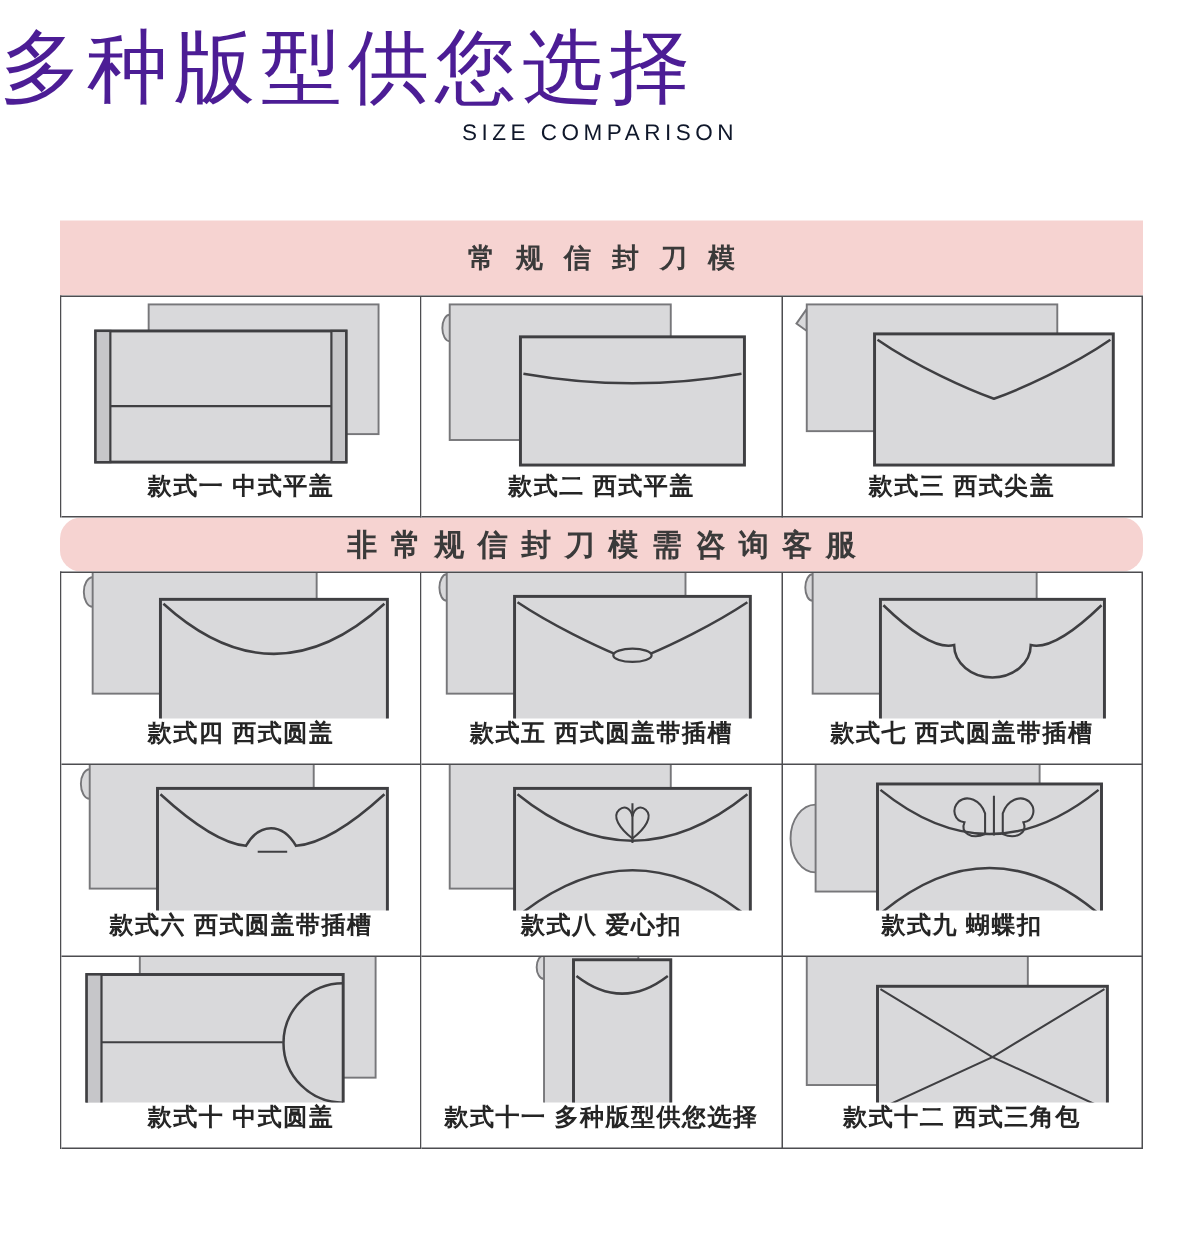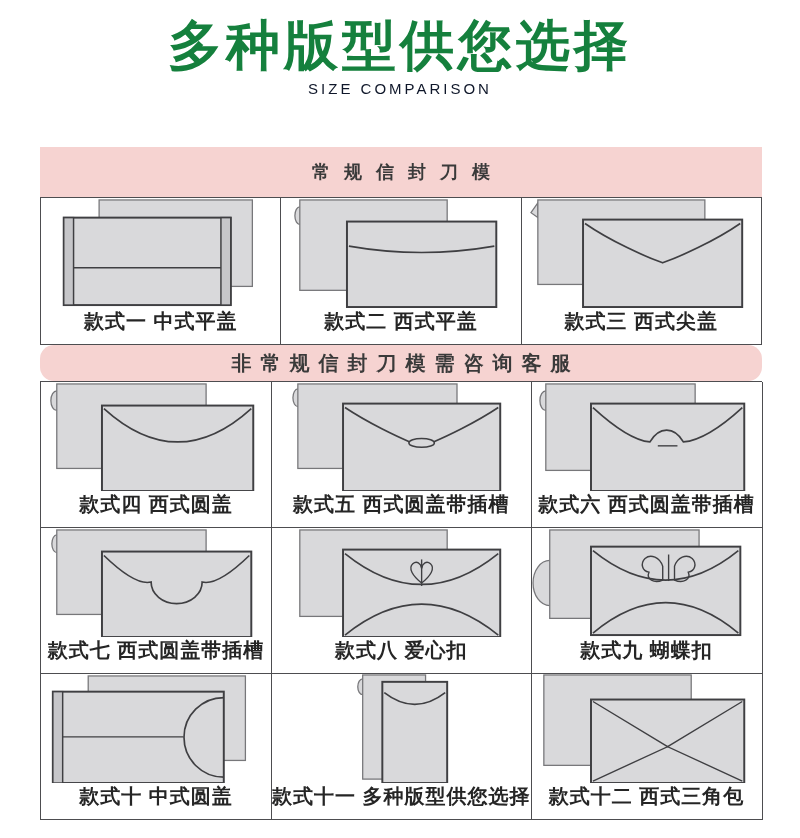--- a/index.html
+++ b/index.html
@@ -10,48 +10,48 @@
     --back-stroke:#77777a;
   }
   *{box-sizing:border-box;}
   html,body{margin:0;padding:0;background:#fff;}
   body{
     width:800px;height:838px;overflow:hidden;
     font-family:"Liberation Sans","DejaVu Sans",sans-serif;
   }
   .page{position:relative;width:800px;height:838px;background:#fff;}
   .title{
-    margin:12px 0 0;text-align:center;
-    font-size:54px;font-weight:700;color:#15803d;letter-spacing:4px;line-height:1.25;
+    margin:12px 0 0;
+    font-size:54px;font-weight:400;color:#4c1d95;letter-spacing:4px;line-height:1.25;
   }
   .subtitle{
     text-align:center;color:#0f172a;font-size:15px;letter-spacing:3px;margin-top:0px;
   }
   .tbl{position:absolute;left:40px;top:135px;width:722px;}
   .band{
     background:var(--pink);display:flex;align-items:center;justify-content:center;
     font-size:18px;font-weight:700;color:#3a3a3a;
   }
   .band.b1{height:50px;letter-spacing:14px;text-indent:14px;}
   .band.b2{height:36px;font-size:20px;letter-spacing:9px;text-indent:9px;border-radius:14px;}
   .grid{
     display:grid;grid-template-columns:repeat(3,1fr);
     border-top:1px solid var(--line);border-left:1px solid var(--line);
     background:#fff;
   }
   .cell{
     border-right:1px solid var(--line);border-bottom:1px solid var(--line);
-    height:146px;display:flex;flex-direction:column;align-items:center;
+    height:128px;display:flex;flex-direction:column;align-items:center;
     background:#fff;
   }
   .g1 .cell{height:147px;}
   .art{flex:1;width:100%;display:flex;align-items:center;justify-content:center;overflow:hidden;}
   .art svg{display:block;}
   .lbl{
-    font-size:20px;font-weight:700;color:#252525;letter-spacing:1px;
+    font-size:16px;font-weight:700;color:#252525;letter-spacing:1px;
     padding-bottom:9px;white-space:nowrap;
   }
   
   .bk{fill:var(--env-fill);stroke:var(--back-stroke);stroke-width:1.3;}
   .fr{fill:var(--env-fill);stroke:var(--env-stroke);stroke-width:2;}
   .ln{fill:none;stroke:var(--env-stroke);stroke-width:1.7;}
   .tn{fill:none;stroke:var(--env-stroke);stroke-width:1.4;}
   .strip{fill:#c6c6c9;stroke:var(--env-stroke);stroke-width:1.5;}
   .slot{fill:var(--env-fill);stroke:var(--env-stroke);stroke-width:1.5;}
 </style>
@@ -134,40 +134,40 @@
             <path class="ln" d="M214,27 C190,43 160,57 148,62"></path>
             <ellipse class="slot" cx="136" cy="63" rx="13" ry="4.5"></ellipse>
           </svg>
         </div>
         <div class="lbl">款式五 西式圆盖带插槽</div>
       </div>
 
       <div class="cell">
         <div class="art">
           <svg width="230" height="112" viewBox="0 0 230 114">
+            <path class="bk" d="M14,8 a5,9 0 0 0 0,18"></path>
+            <rect class="bk" x="14" y="3" width="152" height="86"></rect>
+            <rect class="fr" x="60" y="25" width="152" height="87"></rect>
+            <path class="ln" d="M62,29 Q94,60 110,56 a26,22 0 0 0 52,0 Q178,60 210,29"></path>
+          </svg>
+        </div>
+        <div class="lbl">款式七 西式圆盖带插槽</div>
+      </div>
+
+      <div class="cell">
+        <div class="art">
+          <svg width="230" height="112" viewBox="0 0 230 114">
             <path class="bk" d="M12,10 a6,10 0 0 0 0,20"></path>
             <rect class="bk" x="12" y="3" width="152" height="88"></rect>
             <rect class="fr" x="58" y="23" width="156" height="89"></rect>
             <path class="ln" d="M60,27 Q96,60 118,62 Q125,50 135,50 Q145,50 152,62 Q176,60 212,27"></path>
             <path class="tn" d="M126,66 H146"></path>
           </svg>
         </div>
         <div class="lbl">款式六 西式圆盖带插槽</div>
-      </div>
-
-      <div class="cell">
-        <div class="art">
-          <svg width="230" height="112" viewBox="0 0 230 114">
-            <path class="bk" d="M14,8 a5,9 0 0 0 0,18"></path>
-            <rect class="bk" x="14" y="3" width="152" height="86"></rect>
-            <rect class="fr" x="60" y="25" width="152" height="87"></rect>
-            <path class="ln" d="M62,29 Q94,60 110,56 a26,22 0 0 0 52,0 Q178,60 210,29"></path>
-          </svg>
-        </div>
-        <div class="lbl">款式七 西式圆盖带插槽</div>
       </div>
 
       <div class="cell">
         <div class="art">
           <svg width="230" height="112" viewBox="0 0 230 114">
             <rect class="bk" x="12" y="3" width="150" height="88"></rect>
             <rect class="fr" x="56" y="23" width="160" height="89"></rect>
             <path class="ln" d="M58,27 Q136,90 214,27"></path>
             <path class="ln" d="M58,110 Q136,47 214,110"></path>
             <path class="tn" d="M136,57 C127,50 122,42 127,37.5 C131,34 135,37 136,42"></path>

